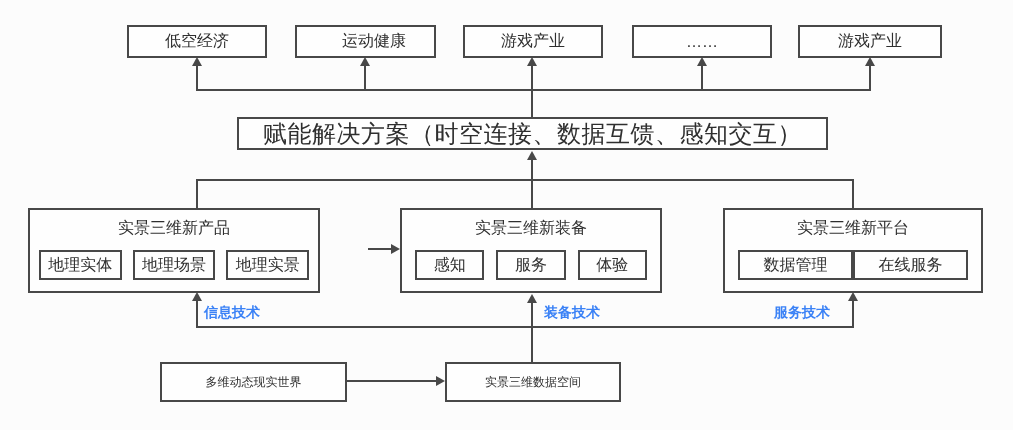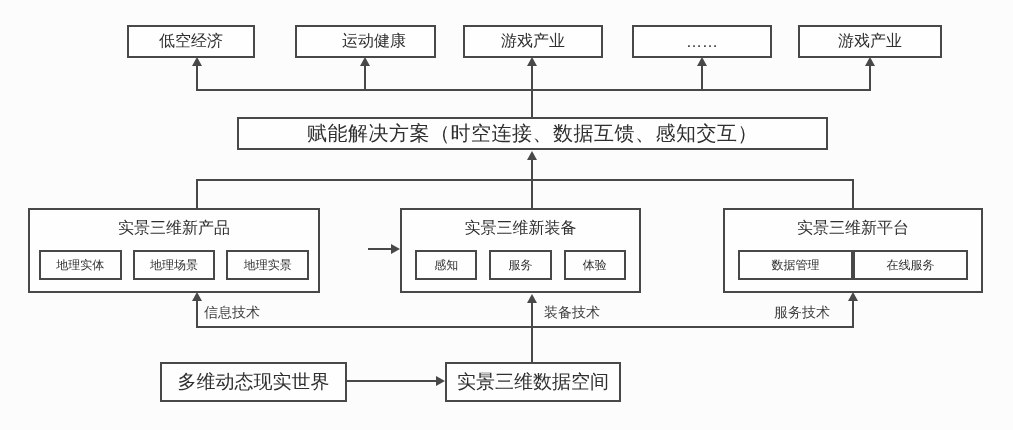--- a/index.html
+++ b/index.html
@@ -6,54 +6,54 @@
   .canvas {
     position:relative; width:1013px; height:430px; background:#fcfcfc;
     font-family:"Liberation Sans", sans-serif; color:#2f2f2f; overflow:hidden;
   }
   .box {
     position:absolute; box-sizing:border-box; border:2px solid #484848;
     background:#fefefe; display:flex; align-items:center; justify-content:center;
     text-align:center; white-space:nowrap;
   }
   .top-box  { top:25px; height:33px; font-size:16px; }
-  .banner   { left:237px; top:117px; width:591px; height:33px; font-size:20px; letter-spacing:0.5px; }
+  .banner   { left:237px; top:117px; width:591px; height:33px; font-size:24px; letter-spacing:0.5px; }
   .group    { position:absolute; top:208px; height:85px; box-sizing:border-box;
               border:2px solid #484848; background:#fefefe; }
   .group-title { text-align:center; font-size:16px; margin-top:8px; }
   .group-items { position:absolute; left:0; right:0; top:40px; height:30px; display:flex; }
   .g1 .group-items { padding:0 9px;  gap:11px; }
   .g2 .group-items { padding:0 13px; gap:12px; }
   .g3 .group-items { padding:0 13px; }
   .item {
     flex:1; box-sizing:border-box; border:2px solid #484848; background:#fefefe;
-    display:flex; align-items:center; justify-content:center; font-size:12px; white-space:nowrap;
+    display:flex; align-items:center; justify-content:center; font-size:16px; white-space:nowrap;
   }
-  .bottom-box { top:362px; height:40px; font-size:19px; }
+  .bottom-box { top:362px; height:40px; font-size:12px; }
   .hline, .vline { position:absolute; background:#484848; }
   .hline { height:2px; }
   .vline { width:2px; }
   .arr-up {
     position:absolute; width:0; height:0;
     border-left:5px solid transparent; border-right:5px solid transparent;
     border-bottom:9px solid #484848;
   }
   .arr-right {
     position:absolute; width:0; height:0;
     border-top:5px solid transparent; border-bottom:5px solid transparent;
     border-left:9px solid #484848;
   }
-  .tech-label { position:absolute; top:304px; font-size:14px; font-weight:normal; color:#404040; }
+  .tech-label { position:absolute; top:304px; font-size:14px; font-weight:bold; color:#3b82f6; }
 </style>
 </head>
 <body>
 
 <div class="canvas">
 
-  <div class="box top-box" style="left:127px;width:128px;">
+  <div class="box top-box" style="left:127px;width:140px;">
     <span>低空经济</span>
   </div>
   <div class="box top-box" style="left:295px;width:141px;padding-left:17px;">
     <span>运动健康</span>
   </div>
   <div class="box top-box" style="left:463px;width:140px;">
     <span>游戏产业</span>
   </div>
   <div class="box top-box" style="left:632px;width:140px;">
     <span>……</span>
@@ -86,21 +86,21 @@
 
   <div class="group g1" style="left:28px;width:292px;">
     <div class="group-title">实景三维新产品</div>
     <div class="group-items">
       <div class="item">地理实体</div>
       <div class="item">地理场景</div>
       <div class="item">地理实景</div>
     </div>
   </div>
 
-  <div class="group g2" style="left:400px;width:241px;">
+  <div class="group g2" style="left:400px;width:262px;">
     <div class="group-title">实景三维新装备</div>
     <div class="group-items">
       <div class="item">感知</div>
       <div class="item">服务</div>
       <div class="item">体验</div>
     </div>
   </div>
 
   <div class="group g3" style="left:723px;width:260px;">
     <div class="group-title">实景三维新平台</div>

